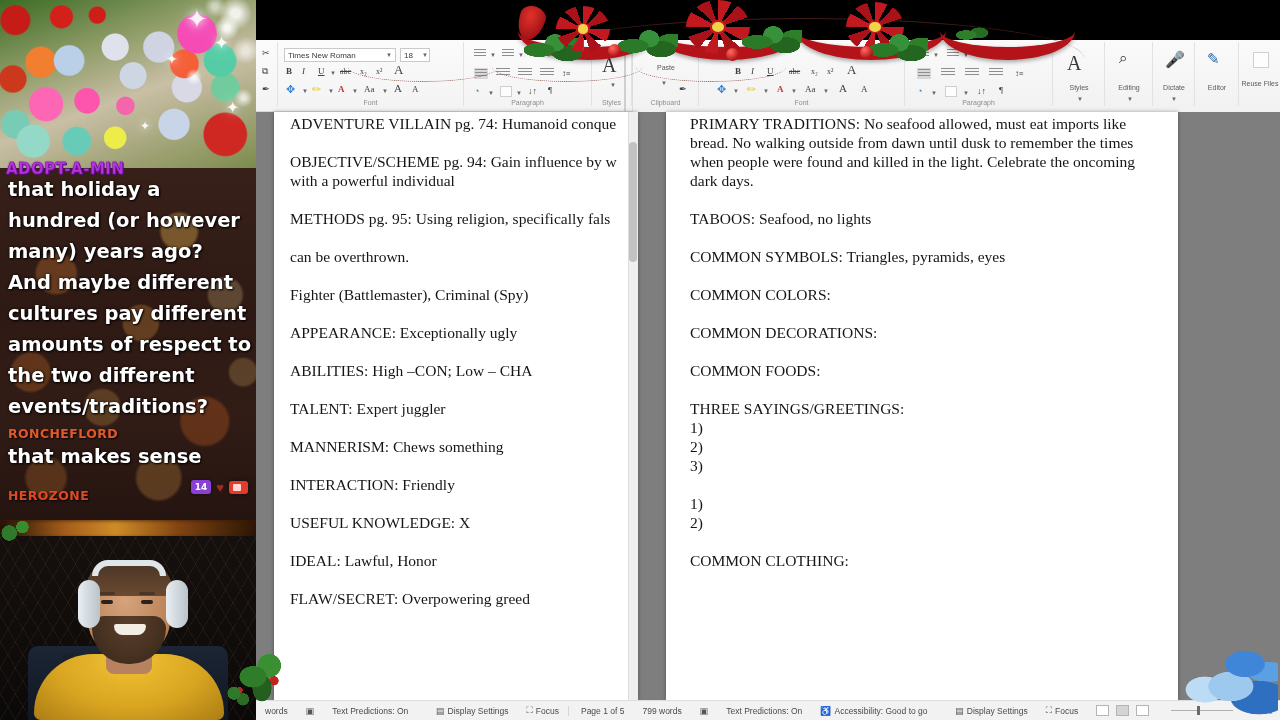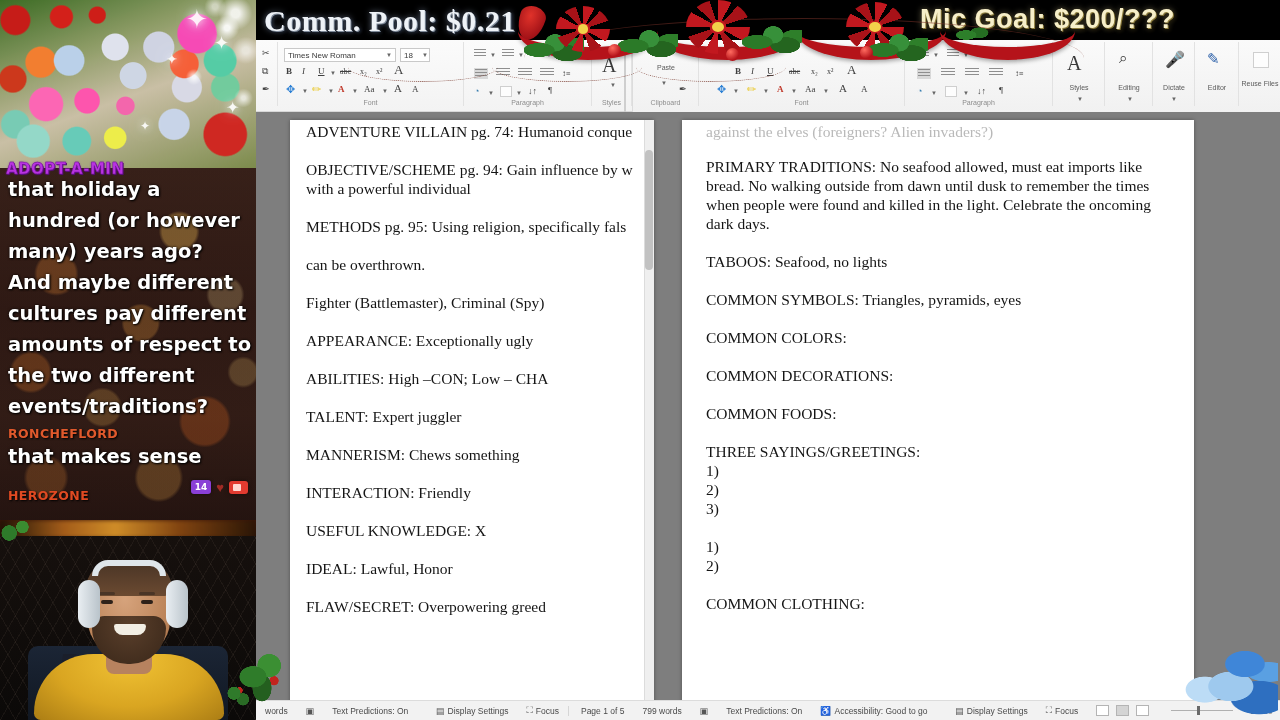--- a/index.html
+++ b/index.html
@@ -257,23 +257,22 @@
   .lines { position: absolute; }
   .lines i { display:block; height:1px; background:#8e8e8e; margin-bottom:2px; }
   .big-ico {
     position: absolute; font-size: 20px; color: #3a3a3a; font-family: "Liberation Serif", serif;
   }
   .mini-label { position:absolute; font-size:7px; color:#5a5a5a; text-align:center; }
 
   
   #doc-area { position: absolute; left: 0; top: 72px; width: 1024px; height: 588px; background: #7e7e7e; }
   .page {
-    position: absolute; top: 8px; background: #fff; box-shadow: 0 0 4px rgba(0,0,0,.35);
+    position: absolute; top: 0; background: #fff; box-shadow: 0 0 4px rgba(0,0,0,.35);
     overflow: hidden;
-    margin-left: 16px;
   }
   #page-left  { left: 18px;  width: 364px; height: 588px; }
   #page-right { left: 410px; width: 512px; height: 588px; }
   .doc-text {
     font-family: "Liberation Serif", serif;
     font-size: 15.5px; line-height: 19px; color: #151515;
   }
   #page-left .doc-text  { padding: 2px 0 0 16px; width: 380px; }
   #page-right .doc-text { padding: 2px 18px 0 24px; }
   .doc-p { margin-bottom: 19px; }
@@ -453,24 +452,20 @@
       <div class="cam-eye r"></div>
       <div class="cam-beard"></div>
       <div class="cam-mouth"></div>
       <div class="cam-hpband"></div>
       <div class="cam-hpcup l"></div>
       <div class="cam-hpcup r"></div>
       <div class="cam-holly"></div>
     </div>
   </div>
 
-  <div id="banner">
-    <div class="banner-text" id="comm-pool">Comm. Pool: $0.21</div>
-    <div class="banner-text" id="mic-goal">Mic Goal: $200/???</div>
-  </div>
 
   <div id="word">
 
     <div id="ribbon">
 
       <div class="ribbon-half left">
 
         <div class="grp" style="left:0; width:22px;">
           <span class="btn-ico" style="left:6px; top:6px;">✂</span>
           <span class="btn-ico" style="left:6px; top:24px;">⧉</span>
@@ -699,21 +694,20 @@
           <div class="doc-p">IDEAL: Lawful, Honor</div>
           <div class="doc-p">FLAW/SECRET: Overpowering greed</div>
         </div>
         <div class="scrollcol">
           <div class="scrollthumb"></div>
         </div>
       </div>
 
       <div class="page" id="page-right">
         <div class="doc-text">
-          <div class="doc-p cut-top" style="margin-bottom:16px;">against the elves (foreigners? Alien invaders?)</div>
           <div class="doc-p">PRIMARY TRADITIONS: No seafood allowed, must eat imports like bread. No walking outside from dawn until dusk to remember the times when people were found and killed in the light. Celebrate the oncoming dark days.</div>
           <div class="doc-p">TABOOS: Seafood, no lights</div>
           <div class="doc-p">COMMON SYMBOLS: Triangles, pyramids, eyes</div>
           <div class="doc-p">COMMON COLORS:</div>
           <div class="doc-p">COMMON DECORATIONS:</div>
           <div class="doc-p">COMMON FOODS:</div>
           <div class="doc-p tight">THREE SAYINGS/GREETINGS:</div>
           <div class="doc-p tight">1)</div>
           <div class="doc-p tight">2)</div>
           <div class="doc-p">3)</div>

